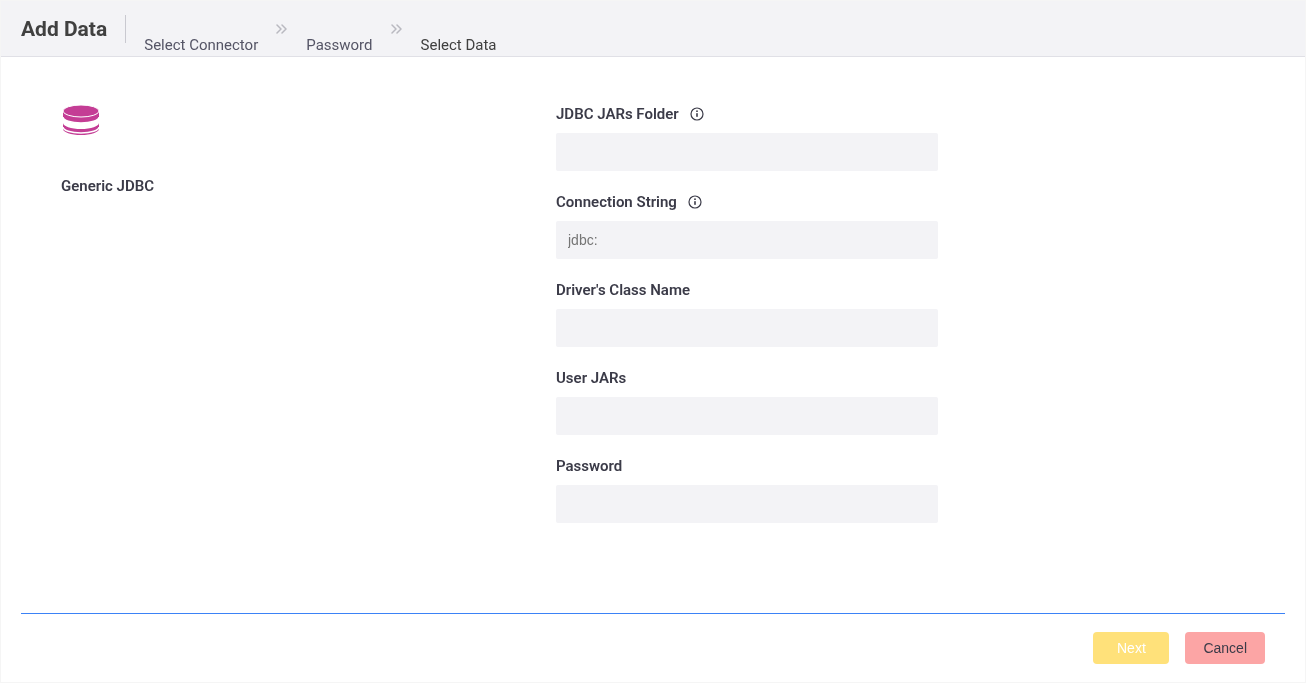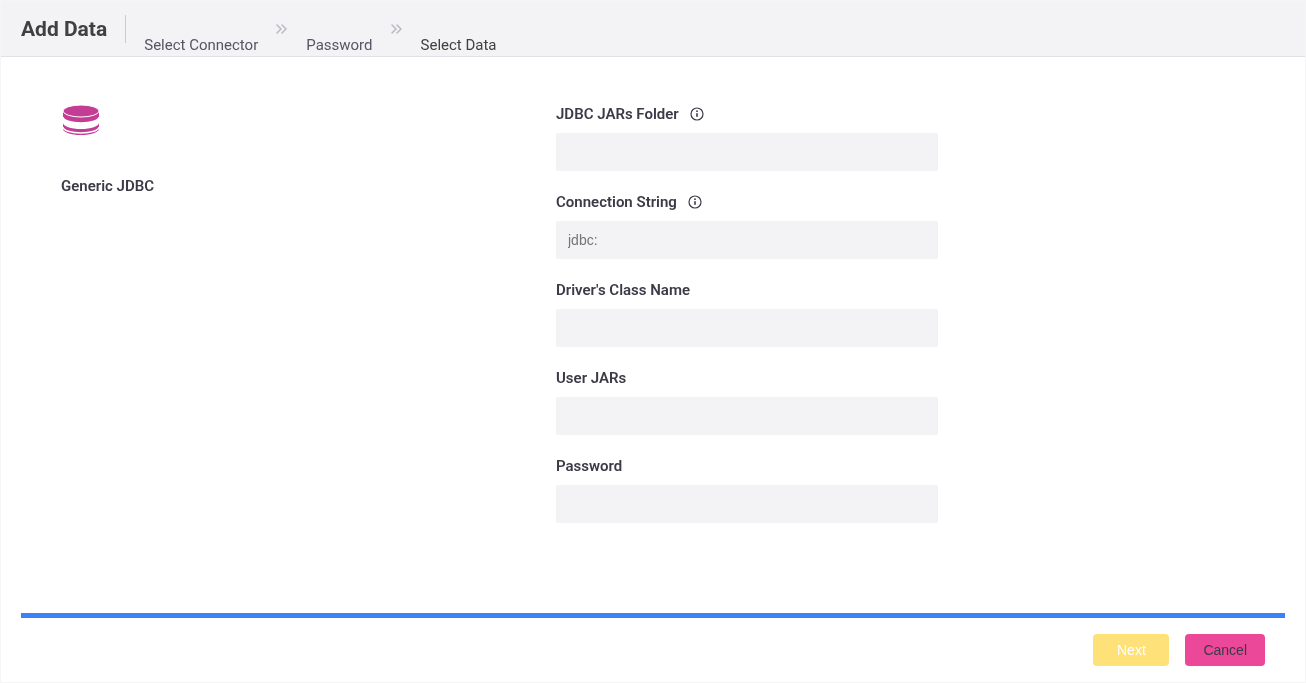--- a/index.html
+++ b/index.html
@@ -105,21 +105,21 @@
       color: #6b6b78;
       outline: none;
     }
 
     .footer {
       position: absolute;
       left: 20px;
       right: 20px;
       bottom: 0;
       height: 69px;
-      border-top: 5px solid #3b82f6;
+      border-top: 1px solid #3b82f6;
       display: flex;
       align-items: center;
       justify-content: flex-end;
       gap: 16px;
       padding-right: 20px;
     }
     .btn {
       height: 32px;
       min-width: 76px;
       padding: 0 18px;
@@ -127,21 +127,21 @@
       border-radius: 4px;
       font-size: 14px;
       cursor: pointer;
     }
     .btn-primary {
       background: #ffe17a;
       color: #fff;
       font-weight: 500;
     }
     .btn-secondary {
-      background: #ec4899;
+      background: #fca5a5;
       color: #3b3b48;
     }
   </style>
 </head>
 <body>
 
 <div class="header">
   <span class="header-title">Add Data</span>
   <div class="vdivider"></div>
   <span class="crumb">Select Connector</span>

